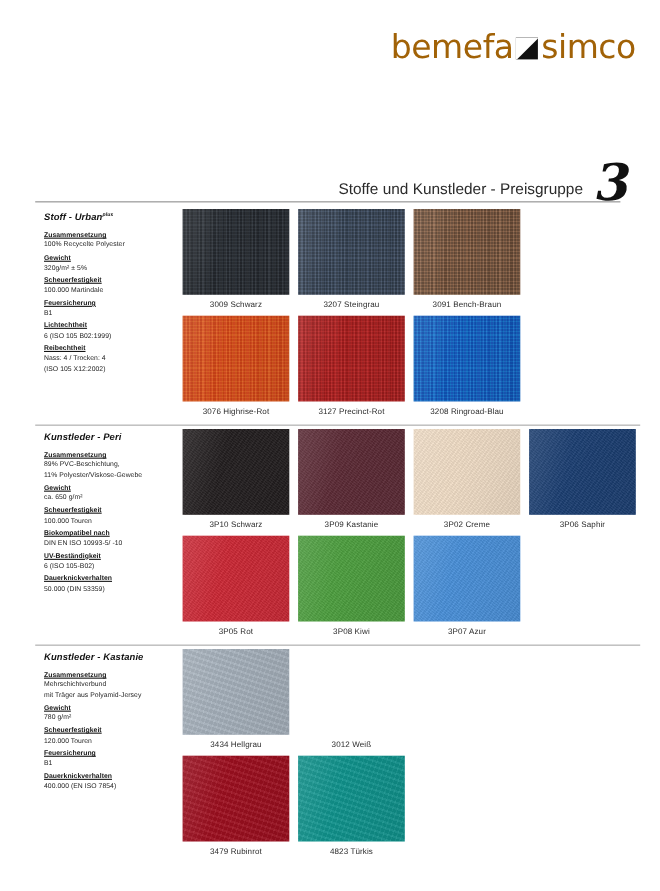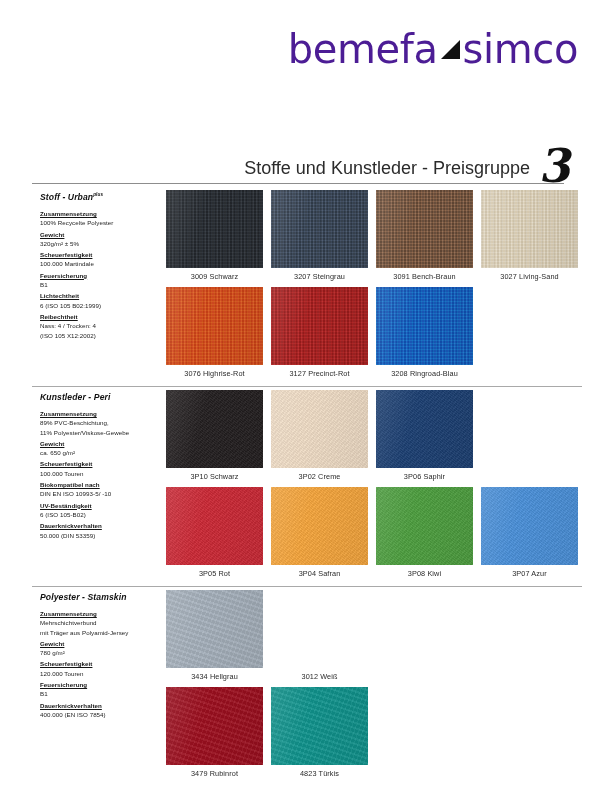--- a/index.html
+++ b/index.html
@@ -16,24 +16,24 @@
     overflow: hidden;
   }
 
   
   #logo {
     position: absolute;
     top: 26px;
     right: 22px;
     display: flex;
     align-items: center;
-    font-size: 40px;
+    font-size: 30px;
     font-weight: 400;
     letter-spacing: -0.4px;
-    color: #4c1d95;
+    color: #a16207;
     font-family: "DejaVu Sans", sans-serif;
   }
   #logo .mark {
     display: inline-block;
     width: 20px;
     height: 20px;
     margin: 0 3px 0 2px;
     position: relative;
     background: #111;
     overflow: hidden;
@@ -60,21 +60,21 @@
     left: 0;
     right: 18px;
     bottom: 0;
     height: 1px;
     background: #8d8d8d;
   }
   #page-title {
     position: absolute;
     right: 52px;
     bottom: 5px;
-    font-size: 18px;
+    font-size: 14px;
     color: #2b2b2b;
     white-space: nowrap;
     font-family: "Liberation Sans", sans-serif;
   }
   #group-number {
     position: absolute;
     right: 8px;
     bottom: -5px;
     font-size: 46px;
     font-weight: 700;
@@ -283,26 +283,20 @@
             <div class="sheen"></div>
           </div>
           <div class="swatch-label">3207 Steingrau</div>
         </div>
         <div class="cell">
           <div class="swatch tex-weave" style="background: rgb(125, 91, 67);">
             <div class="sheen"></div>
           </div>
           <div class="swatch-label">3091 Bench-Braun</div>
         </div>
-        <div class="cell">
-          <div class="swatch tex-weave" style="background: rgb(221, 210, 188);">
-            <div class="sheen"></div>
-          </div>
-          <div class="swatch-label">3027 Living-Sand</div>
-        </div>
       </div>
       <div class="row">
         <div class="cell">
           <div class="swatch tex-weave" style="background: rgb(212, 82, 29);">
             <div class="sheen"></div>
           </div>
           <div class="swatch-label">3076 Highrise-Rot</div>
         </div>
         <div class="cell">
           <div class="swatch tex-weave" style="background: rgb(171, 34, 34);">
@@ -356,44 +350,44 @@
   </div>
   <div class="grid">
       <div class="row">
         <div class="cell">
           <div class="swatch tex-leather" style="background: rgb(35, 31, 32);">
             <div class="sheen"></div>
           </div>
           <div class="swatch-label">3P10 Schwarz</div>
         </div>
         <div class="cell">
+          <div class="swatch tex-leather" style="background: rgb(92, 43, 54);">
+            <div class="sheen"></div>
+          </div>
+          <div class="swatch-label">3P09 Kastanie</div>
+        </div>
+        <div class="cell">
           <div class="swatch tex-leather" style="background: rgb(240, 221, 198);">
             <div class="sheen"></div>
           </div>
           <div class="swatch-label">3P02 Creme</div>
         </div>
         <div class="cell">
           <div class="swatch tex-leather" style="background: rgb(28, 63, 114);">
             <div class="sheen"></div>
           </div>
           <div class="swatch-label">3P06 Saphir</div>
         </div>
       </div>
       <div class="row">
         <div class="cell">
           <div class="swatch tex-leather" style="background: rgb(204, 41, 54);">
             <div class="sheen"></div>
           </div>
           <div class="swatch-label">3P05 Rot</div>
-        </div>
-        <div class="cell">
-          <div class="swatch tex-leather" style="background: rgb(245, 165, 60);">
-            <div class="sheen"></div>
-          </div>
-          <div class="swatch-label">3P04 Safran</div>
         </div>
         <div class="cell">
           <div class="swatch tex-leather" style="background: rgb(77, 158, 63);">
             <div class="sheen"></div>
           </div>
           <div class="swatch-label">3P08 Kiwi</div>
         </div>
         <div class="cell">
           <div class="swatch tex-leather" style="background: rgb(74, 144, 217);">
             <div class="sheen"></div>
@@ -401,21 +395,21 @@
           <div class="swatch-label">3P07 Azur</div>
         </div>
       </div>
     </div>
 </div>
 
 <div class="section" id="section-2">
   <div class="section-rule"></div>
   <div class="spec">
     <div class="spec-title">
-      <span>Polyester - Stamskin</span><span class="sup"></span>
+      <span>Kunstleder - Kastanie</span><span class="sup"></span>
     </div>
     <div class="spec-items">
         <div class="spec-item">
           <div class="spec-label">Zusammensetzung</div>
           <div class="spec-value">Mehrschichtverbund</div>
           <div class="spec-value">mit Träger aus Polyamid-Jersey</div>
         </div>
         <div class="spec-item">
           <div class="spec-label">Gewicht</div>
           <div class="spec-value">780 g/m²</div>

